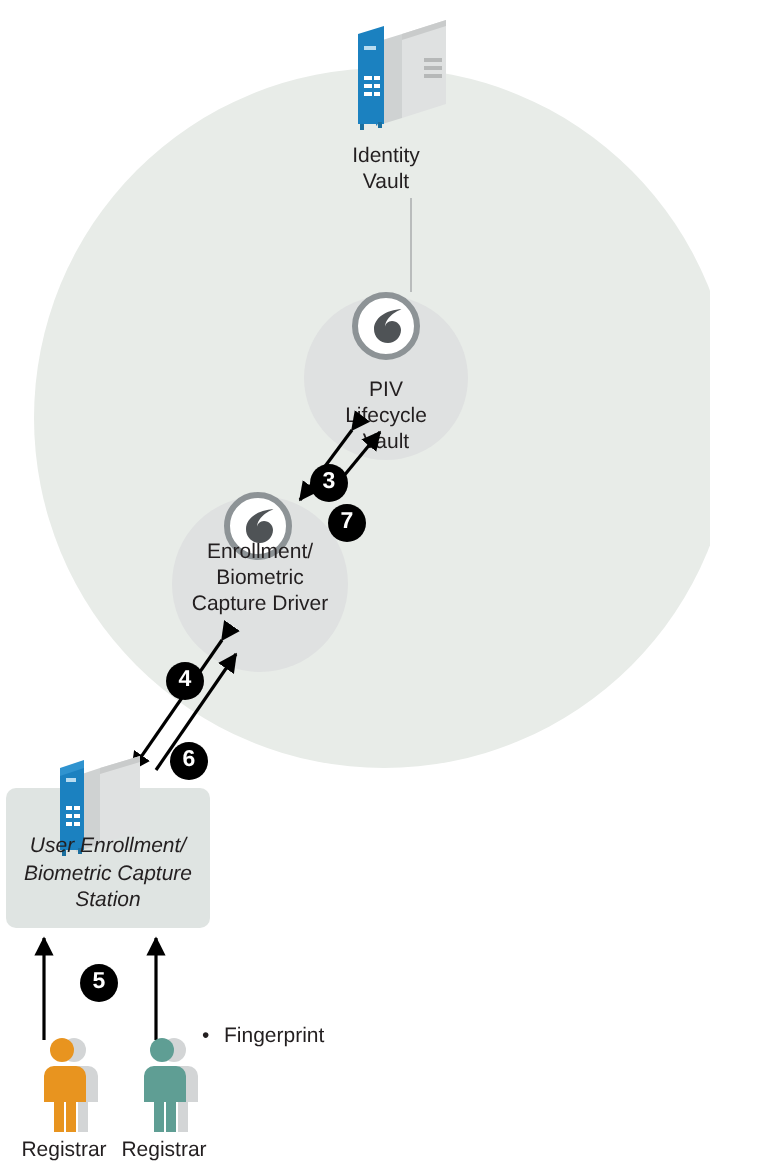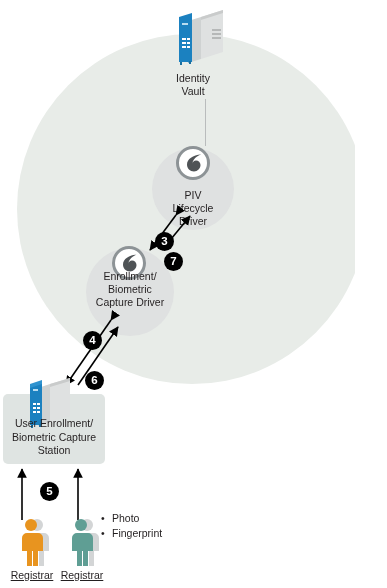--- a/index.html
+++ b/index.html
@@ -74,20 +74,21 @@
   .label-station {
     position: absolute;
     left: 6px;
     top: 417px;
     width: 96px;
     text-align: center;
     color: #231f20;
     font-size: 10.5px;
     line-height: 13.5px;
     white-space: pre-line;
+    font-style: italic;
   }
 
   
   .server { position: absolute; }
   .server svg { display: block; }
   .server-vault   { left: 179px; top: 10px;  width: 44px; height: 58px; }
   .server-station { left: 30px;  top: 378px; width: 40px; height: 52px; }
 
   
   .vault-line {
@@ -144,21 +145,20 @@
   .person-registrar { left: 12px; top: 516px; width: 44px; height: 52px; }
   .person-applicant { left: 62px; top: 516px; width: 44px; height: 52px; }
 
   .person-label {
     position: absolute;
     text-align: center;
     color: #231f20;
     font-size: 10.5px;
     line-height: 13px;
     width: 56px;
-    text-decoration: underline;
   }
   .label-registrar { left: 4px;  top: 569px; }
   .label-applicant { left: 54px; top: 569px; }
 
   
   .artifact-list {
     position: absolute;
     left: 100px;
     top: 511px;
     margin: 0;
@@ -220,21 +220,21 @@
 Vault</div>
 
   <div class="driver-icon icon-piv">
     <svg viewBox="0 0 34 34" width="34" height="34">
       <circle cx="17" cy="17" r="15.5" fill="#ffffff" stroke="#8d9396" stroke-width="3"></circle>
       <path d="M25 8.5 C17 9 11 13 11 18.5 C11 22.5 14 25.5 18 25.5 C21.5 25.5 24.5 22.5 24.5 19 C24.5 16.5 22.5 14.5 20 14.5 C18 14.5 16.5 16 16.5 17.8 C16.5 11.5 25 8.5 25 8.5 Z" fill="#4f5356"></path>
     </svg>
   </div>
   <div class="label label-piv">PIV
 Lifecycle
-Driver</div>
+Vault</div>
 
   <div class="driver-icon icon-enroll">
     <svg viewBox="0 0 34 34" width="34" height="34">
       <circle cx="17" cy="17" r="15.5" fill="#ffffff" stroke="#8d9396" stroke-width="3"></circle>
       <path d="M25 8.5 C17 9 11 13 11 18.5 C11 22.5 14 25.5 18 25.5 C21.5 25.5 24.5 22.5 24.5 19 C24.5 16.5 22.5 14.5 20 14.5 C18 14.5 16.5 16 16.5 17.8 C16.5 11.5 25 8.5 25 8.5 Z" fill="#4f5356"></path>
     </svg>
   </div>
   <div class="label label-enroll">Enrollment/
 Biometric
 Capture Driver</div>
@@ -311,17 +311,16 @@
       </g>
       <g fill="#5f9e94">
         <circle cx="19" cy="9" r="6"></circle>
         <path d="M10 17 h16 a5 5 0 0 1 5 5 v13 h-5 v15 h-5 v-15 h-1 v15 h-5 v-15 h-5 v-13 a5 5 0 0 1 5 -5 z"></path>
       </g>
     </svg>
   </div>
   <div class="person-label label-applicant">Registrar</div>
 
   <ul class="artifact-list">
-    <li>Photo</li>
     <li>Fingerprint</li>
   </ul>
 
 </div>
 
 </body></html>

